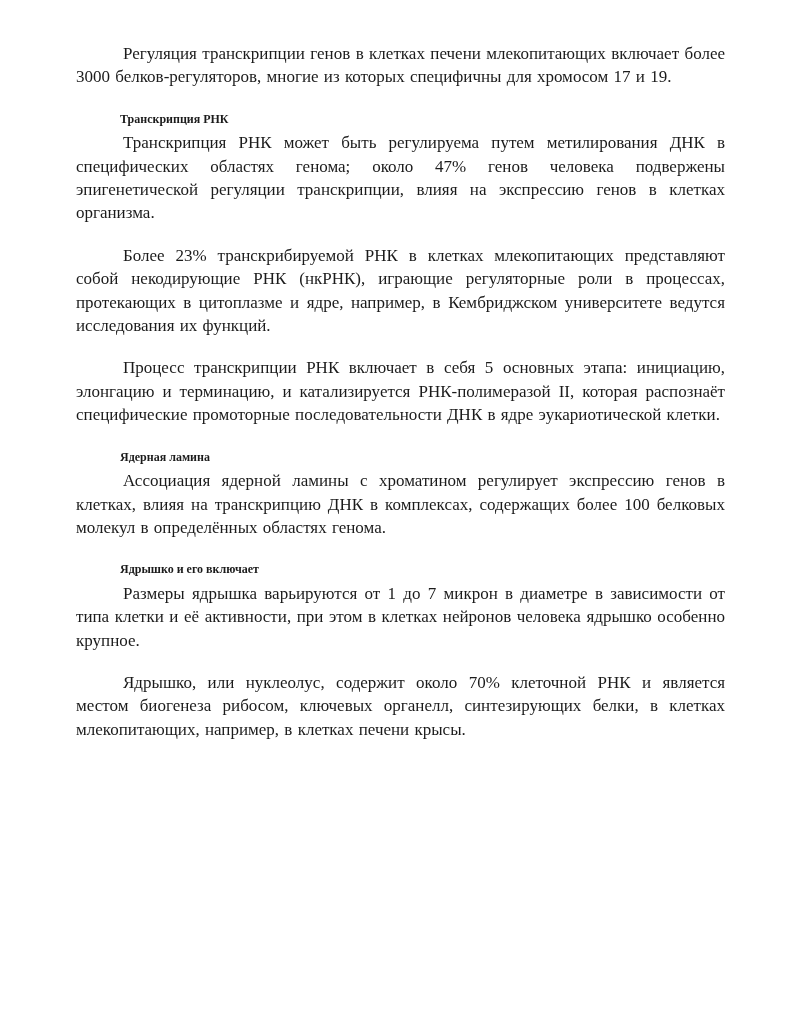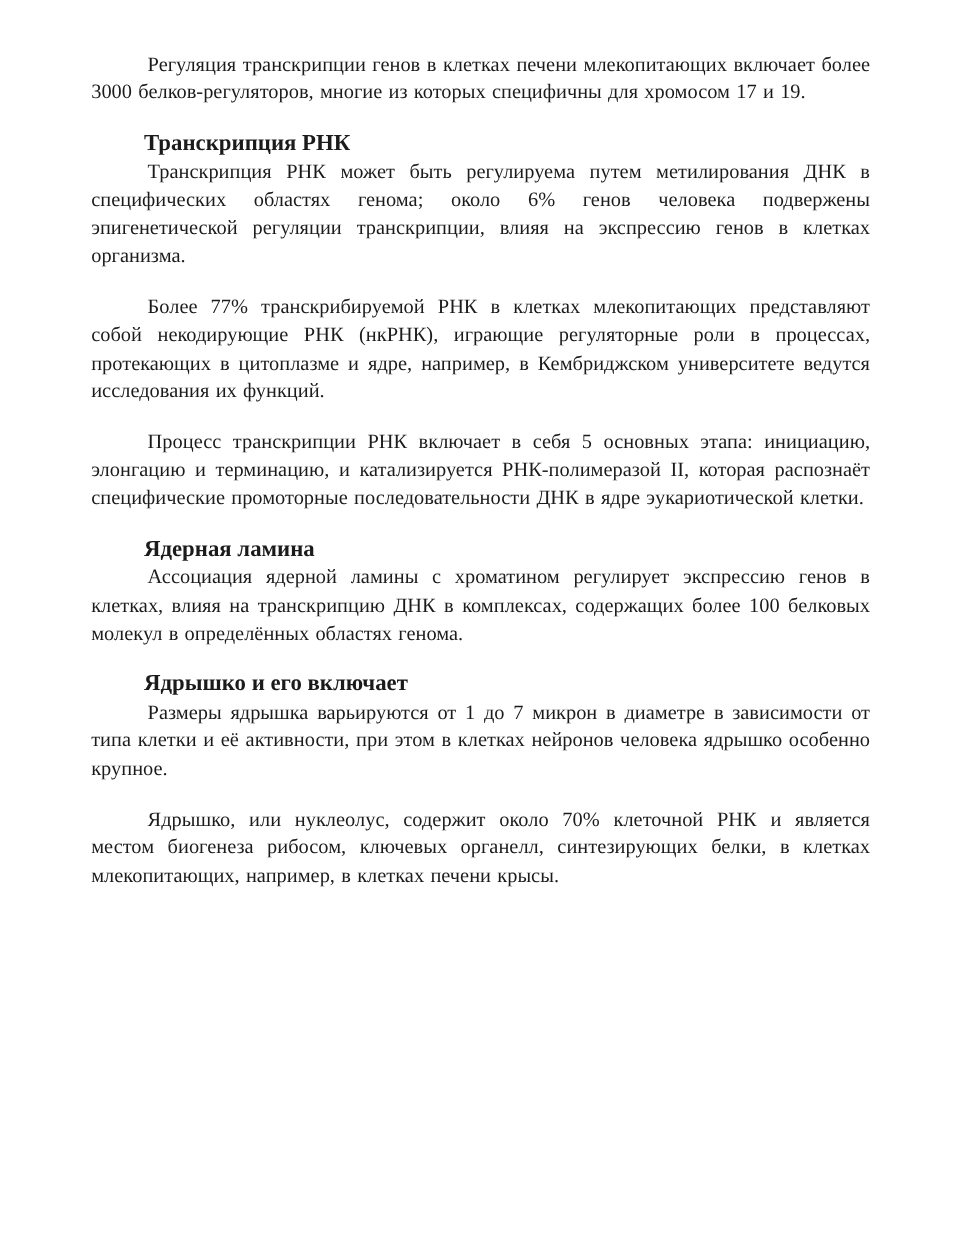--- a/index.html
+++ b/index.html
@@ -24,39 +24,39 @@
     text-align: justify;
     text-rendering: optimizeLegibility;
   }
   .doc p.para {
     margin: 0 0 19px 0;
     text-indent: 47px;
     word-spacing: 1px;
   }
   .doc h2.heading {
     margin: 0;
-    font-size: 19px;
+    font-size: 12px;
     font-weight: bold;
     line-height: 23.4px;
     text-indent: 44px;
     text-align: left;
   }
   .doc > :last-child {
     margin-bottom: 0;
   }
 </style>
 </head>
 <body>
 
 <main class="page">
   <article class="doc" id="doc-content">
       <p class="para">Регуляция транскрипции генов в клетках печени млекопитающих включает более 3000 белков-регуляторов, многие из которых специфичны для хромосом 17 и 19.</p>
       <h2 class="heading">Транскрипция РНК</h2>
-      <p class="para">Транскрипция РНК может быть регулируема путем метилирования ДНК в специфических областях генома; около 6% генов человека подвержены эпигенетической регуляции транскрипции, влияя на экспрессию генов в клетках организма.</p>
-      <p class="para">Более 77% транскрибируемой РНК в клетках млекопитающих представляют собой некодирующие РНК (нкРНК), играющие регуляторные роли в процессах, протекающих в цитоплазме и ядре, например, в Кембриджском университете ведутся исследования их функций.</p>
+      <p class="para">Транскрипция РНК может быть регулируема путем метилирования ДНК в специфических областях генома; около 47% генов человека подвержены эпигенетической регуляции транскрипции, влияя на экспрессию генов в клетках организма.</p>
+      <p class="para">Более 23% транскрибируемой РНК в клетках млекопитающих представляют собой некодирующие РНК (нкРНК), играющие регуляторные роли в процессах, протекающих в цитоплазме и ядре, например, в Кембриджском университете ведутся исследования их функций.</p>
       <p class="para">Процесс транскрипции РНК включает в себя 5 основных этапа: инициацию, элонгацию и терминацию, и катализируется РНК-полимеразой II, которая распознаёт специфические промоторные последовательности ДНК в ядре эукариотической клетки.</p>
       <h2 class="heading">Ядерная ламина</h2>
       <p class="para">Ассоциация ядерной ламины с хроматином регулирует экспрессию генов в клетках, влияя на транскрипцию ДНК в комплексах, содержащих более 100 белковых молекул в определённых областях генома.</p>
       <h2 class="heading">Ядрышко и его включает</h2>
       <p class="para">Размеры ядрышка варьируются от 1 до 7 микрон в диаметре в зависимости от типа клетки и её активности, при этом в клетках нейронов человека ядрышко особенно крупное.</p>
       <p class="para">Ядрышко, или нуклеолус, содержит около 70% клеточной РНК и является местом биогенеза рибосом, ключевых органелл, синтезирующих белки, в клетках млекопитающих, например, в клетках печени крысы.</p>
     </article>
 </main>
 
 </body></html>

